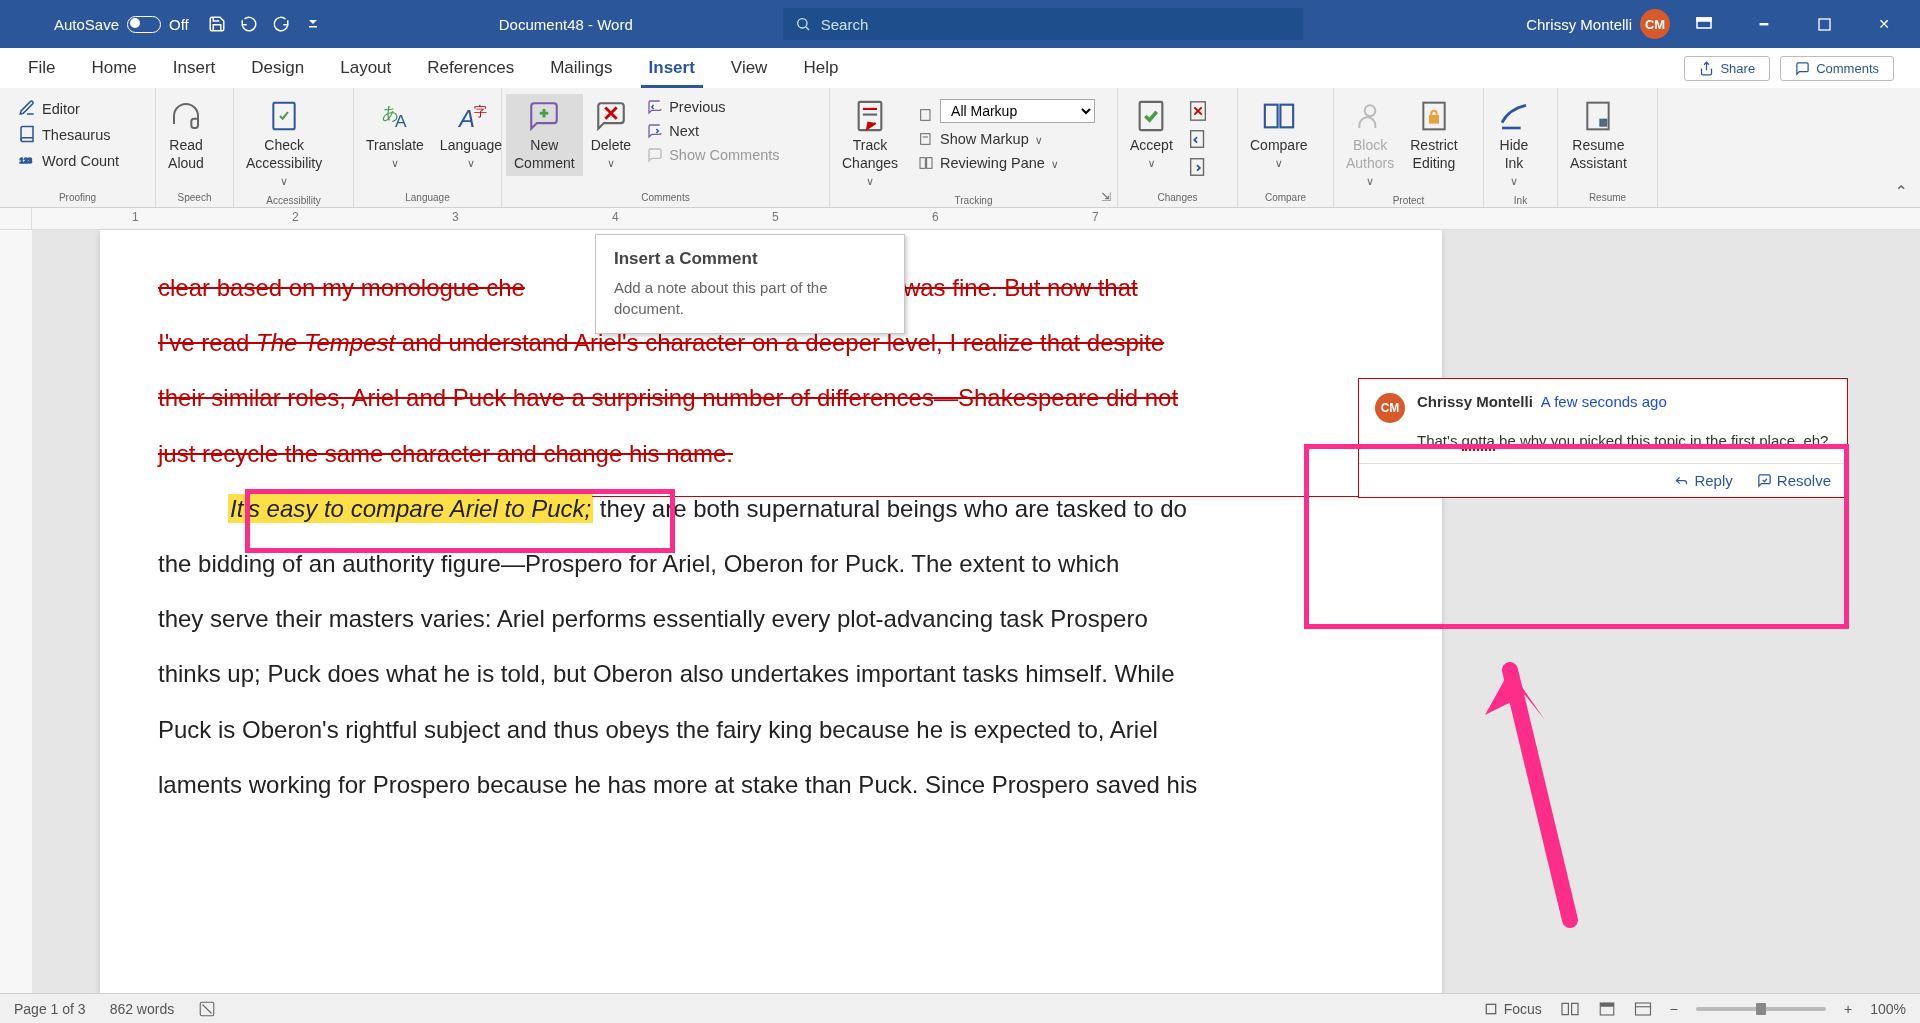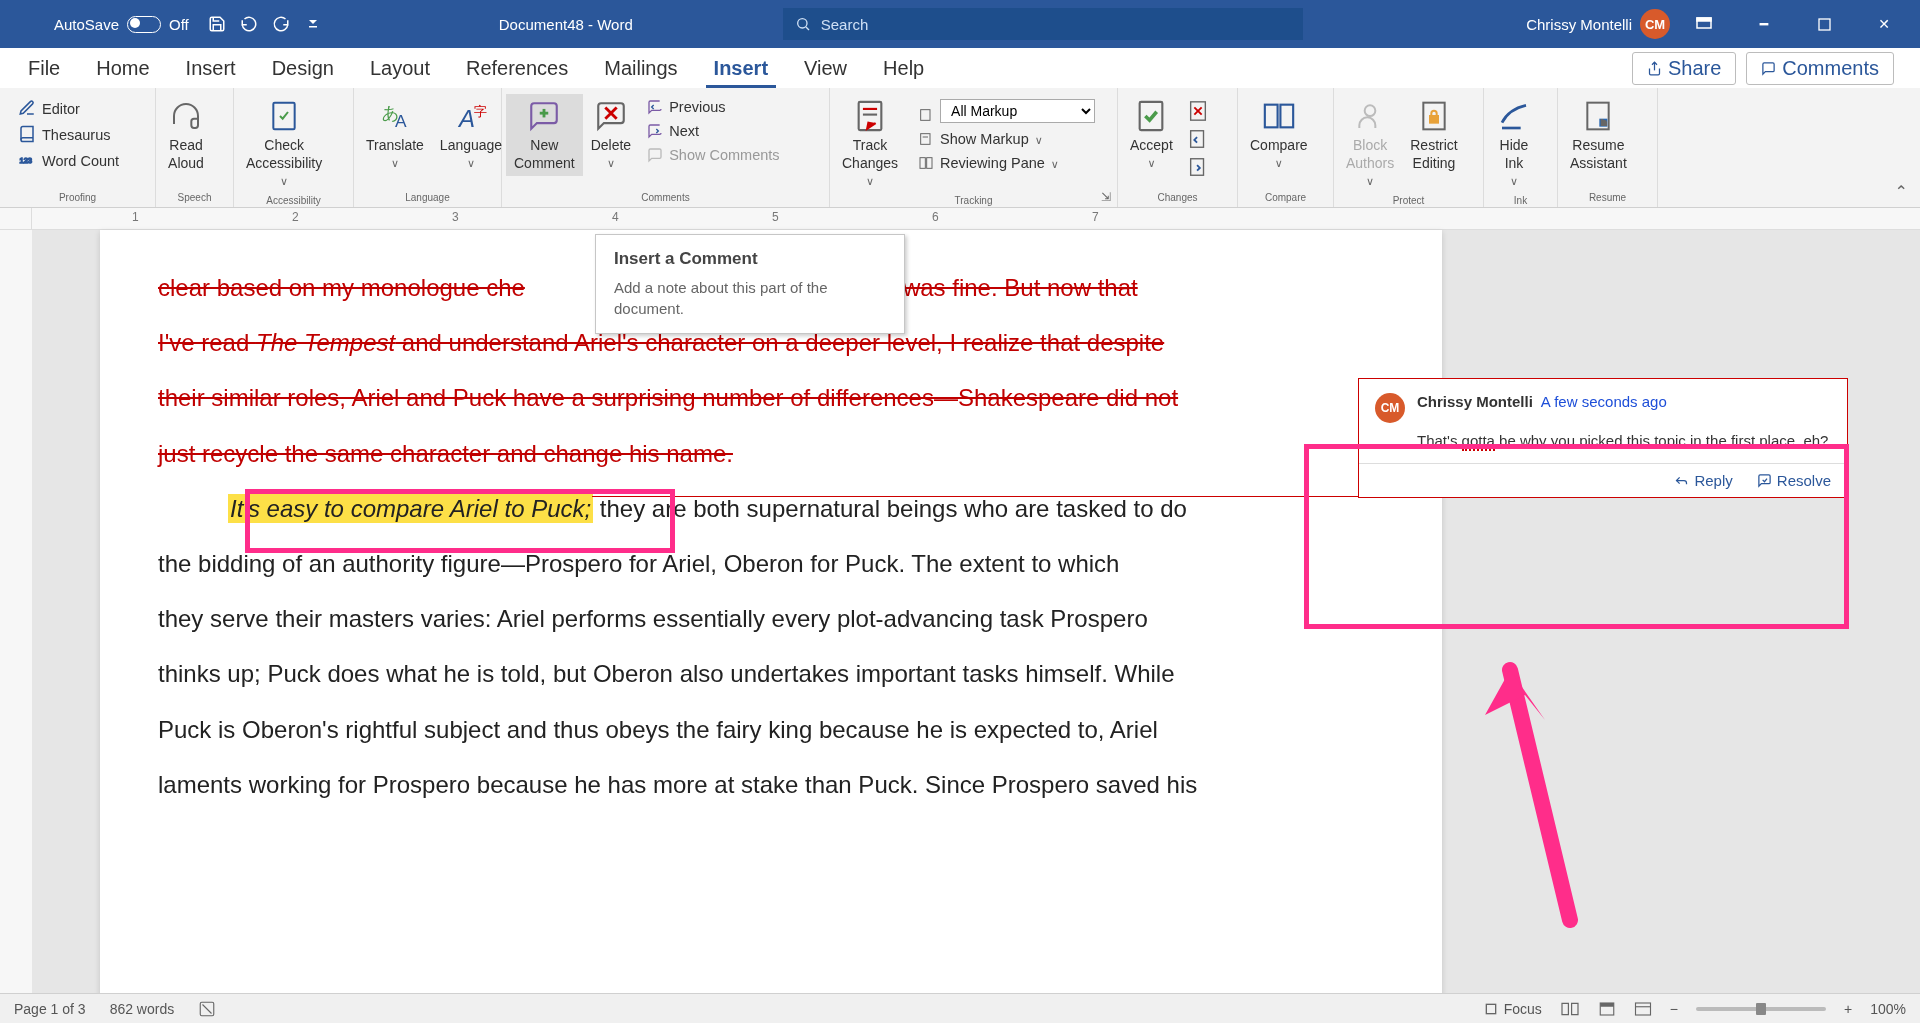--- a/index.html
+++ b/index.html
@@ -12,25 +12,25 @@
 .toggle-off::after { content: ""; position: absolute; left: 2px; top: 1.5px; width: 10px; height: 10px; border-radius: 50%; background: #fff; }
 .qatool { width: 32px; height: 32px; display: flex; align-items: center; justify-content: center; cursor: pointer; }
 .doc-title { flex: 0 0 auto; margin-left: 170px; }
 .search-box { margin-left: 150px; background: #1e4e8c; width: 520px; height: 32px; display: flex; align-items: center; padding: 0 12px; gap: 10px; color: #cfe0f5; }
 .title-right { margin-left: auto; display: flex; align-items: center; gap: 8px; padding-right: 10px; }
 .user-avatar { width: 30px; height: 30px; border-radius: 50%; background: #d85a2b; color: #fff; display: flex; align-items: center; justify-content: center; font-size: 13px; font-weight: 600; }
 .win-btn { width: 52px; height: 48px; display: flex; align-items: center; justify-content: center; font-size: 14px; }
 
 
 .ribbon-tabs { height: 40px; display: flex; align-items: center; padding: 0 10px; border-bottom: 0; background: #fff; }
-.tab { padding: 0 18px; height: 40px; display: flex; align-items: center; font-size: 20px; color: #333; cursor: pointer; }
+.tab { padding: 0 18px; height: 40px; display: flex; align-items: center; font-size: 17px; color: #333; cursor: pointer; }
 .tab.active { color: #2b579a; font-weight: 600; position: relative; }
 .tab.active::after { content: ""; position: absolute; bottom: -1px; left: 10px; right: 10px; height: 4px; background: #2b579a; }
 .tab-right { margin-left: auto; display: flex; gap: 10px; padding-right: 16px; }
-.tab-btn { border: 1px solid #bcbcbc; padding: 4px 14px; border-radius: 3px; font-size: 20px; color: #2b579a; display: flex; align-items: center; gap: 6px; cursor: pointer; }
+.tab-btn { border: 1px solid #bcbcbc; padding: 4px 14px; border-radius: 3px; font-size: 13px; color: #2b579a; display: flex; align-items: center; gap: 6px; cursor: pointer; }
 
 
 .ribbon { height: 120px; background: #f3f3f3; border-bottom: 1px solid #d0d0d0; display: flex; position: relative; }
 .group { display: flex; flex-direction: column; border-right: 1px solid #dcdcdc; padding: 0 4px; }
 .group-body { flex: 1; display: flex; align-items: flex-start; padding-top: 6px; }
 .group-label { text-align: center; font-size: 10px; color: #666; padding: 2px 0 4px; }
 .btn-col { display: flex; flex-direction: column; align-items: center; justify-content: flex-start; padding: 4px 8px; font-size: 14px; color: #333; cursor: pointer; line-height: 1.3; text-align: center; gap: 2px; }
 .btn-col .ico { width: 36px; height: 36px; display: flex; align-items: center; justify-content: center; }
 .btn-row { display: flex; align-items: flex-end; gap: 6px; padding: 3px 8px; font-size: 14.5px; color: #333; cursor: pointer; }
 .btn-row.disabled { color: #999; }

